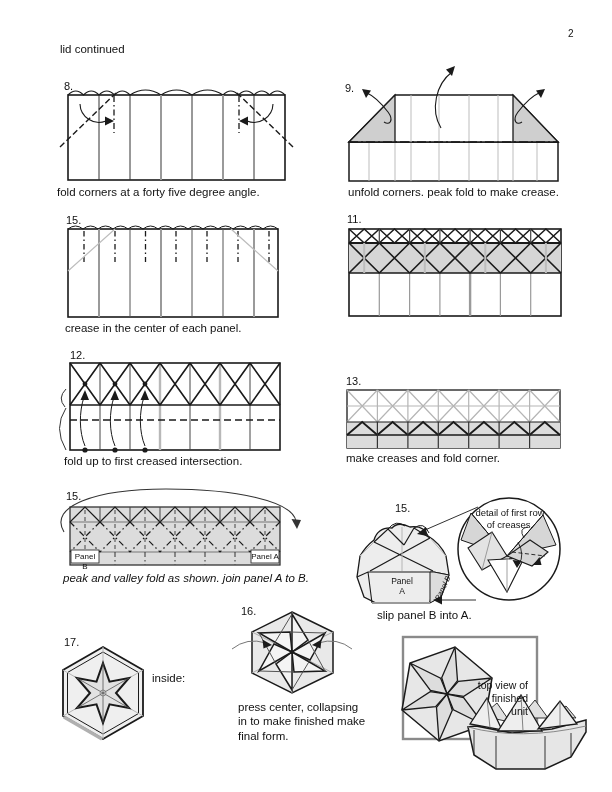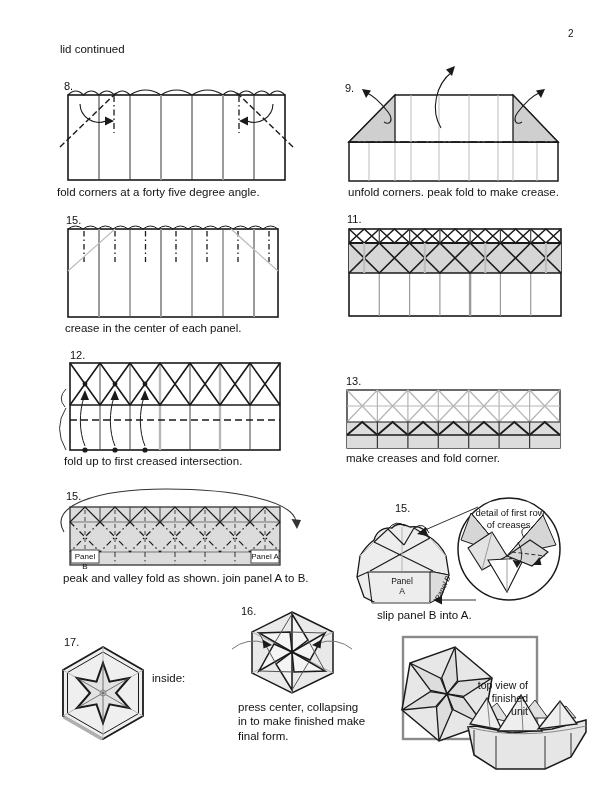--- a/index.html
+++ b/index.html
@@ -325,21 +325,21 @@
 <div class="txt num" style="left:66px;top:490px;">15.</div>
 <div class="txt num" style="left:355px;top:502px;margin-left:40px;">15.</div>
 <div class="txt num" style="left:241px;top:605px;">16.</div>
 <div class="txt num" style="left:64px;top:636px;">17.</div>
 
 <div class="txt cap" style="left:57px;top:185px;">fold corners at a forty five degree angle.</div>
 <div class="txt cap" style="left:348px;top:185px;">unfold corners.  peak fold to make crease.</div>
 <div class="txt cap" style="left:65px;top:321px;">crease in the center of each panel.</div>
 <div class="txt cap" style="left:346px;top:451px;">make creases and fold corner.</div>
 <div class="txt cap" style="left:64px;top:454px;">fold up to first creased intersection.</div>
-<div class="txt cap" style="left:63px;top:571px;">peak and valley fold as shown.  join panel A to B.</div>
+<div class="txt cap" style="left:63px;top:571px;font-style:italic;">peak and valley fold as shown.  join panel A to B.</div>
 <div class="txt cap" style="left:377px;top:608px;">slip panel B into A.</div>
 <div class="txt cap" style="left:238px;top:700px;">press center, collapsing
 in to make finished make
 final form.</div>
 
 <div class="txt small center" style="left:71px;top:552px;width:28px;">Panel B</div>
 <div class="txt small center" style="left:251px;top:552px;width:28px;">Panel A</div>
 
 <div class="txt center" style="left:382px;top:576px;width:40px;font-size:8.5px;line-height:1.2;">Panel
 A</div>

